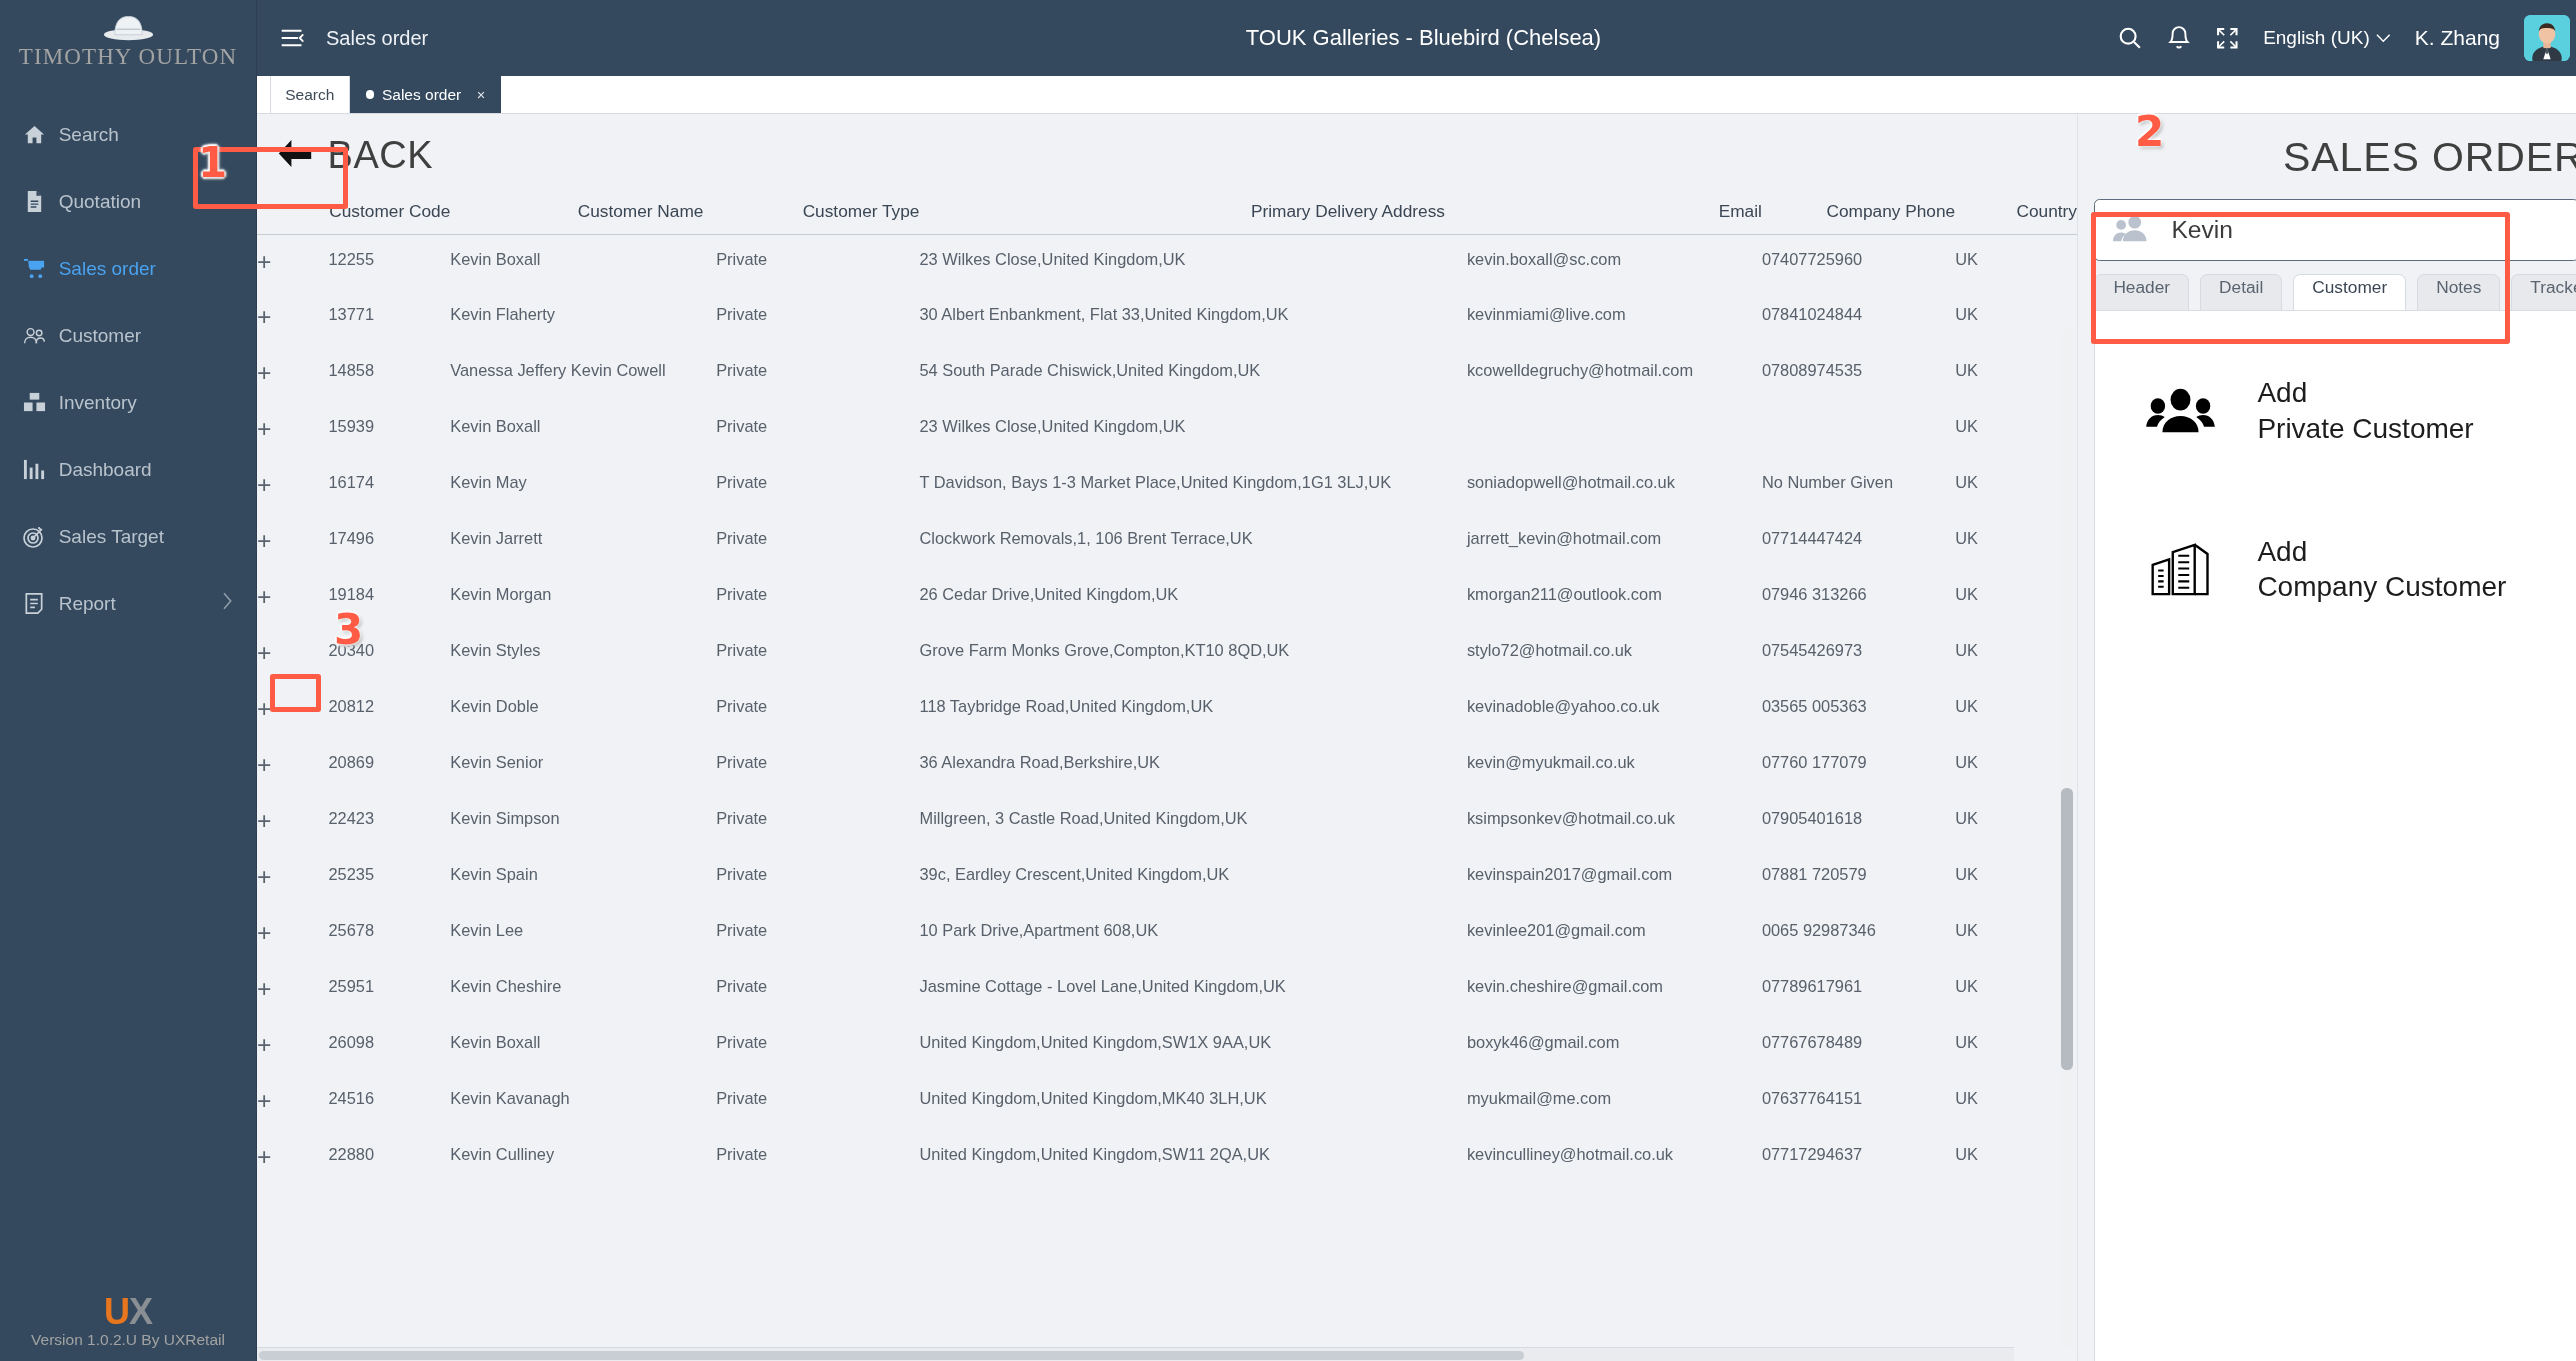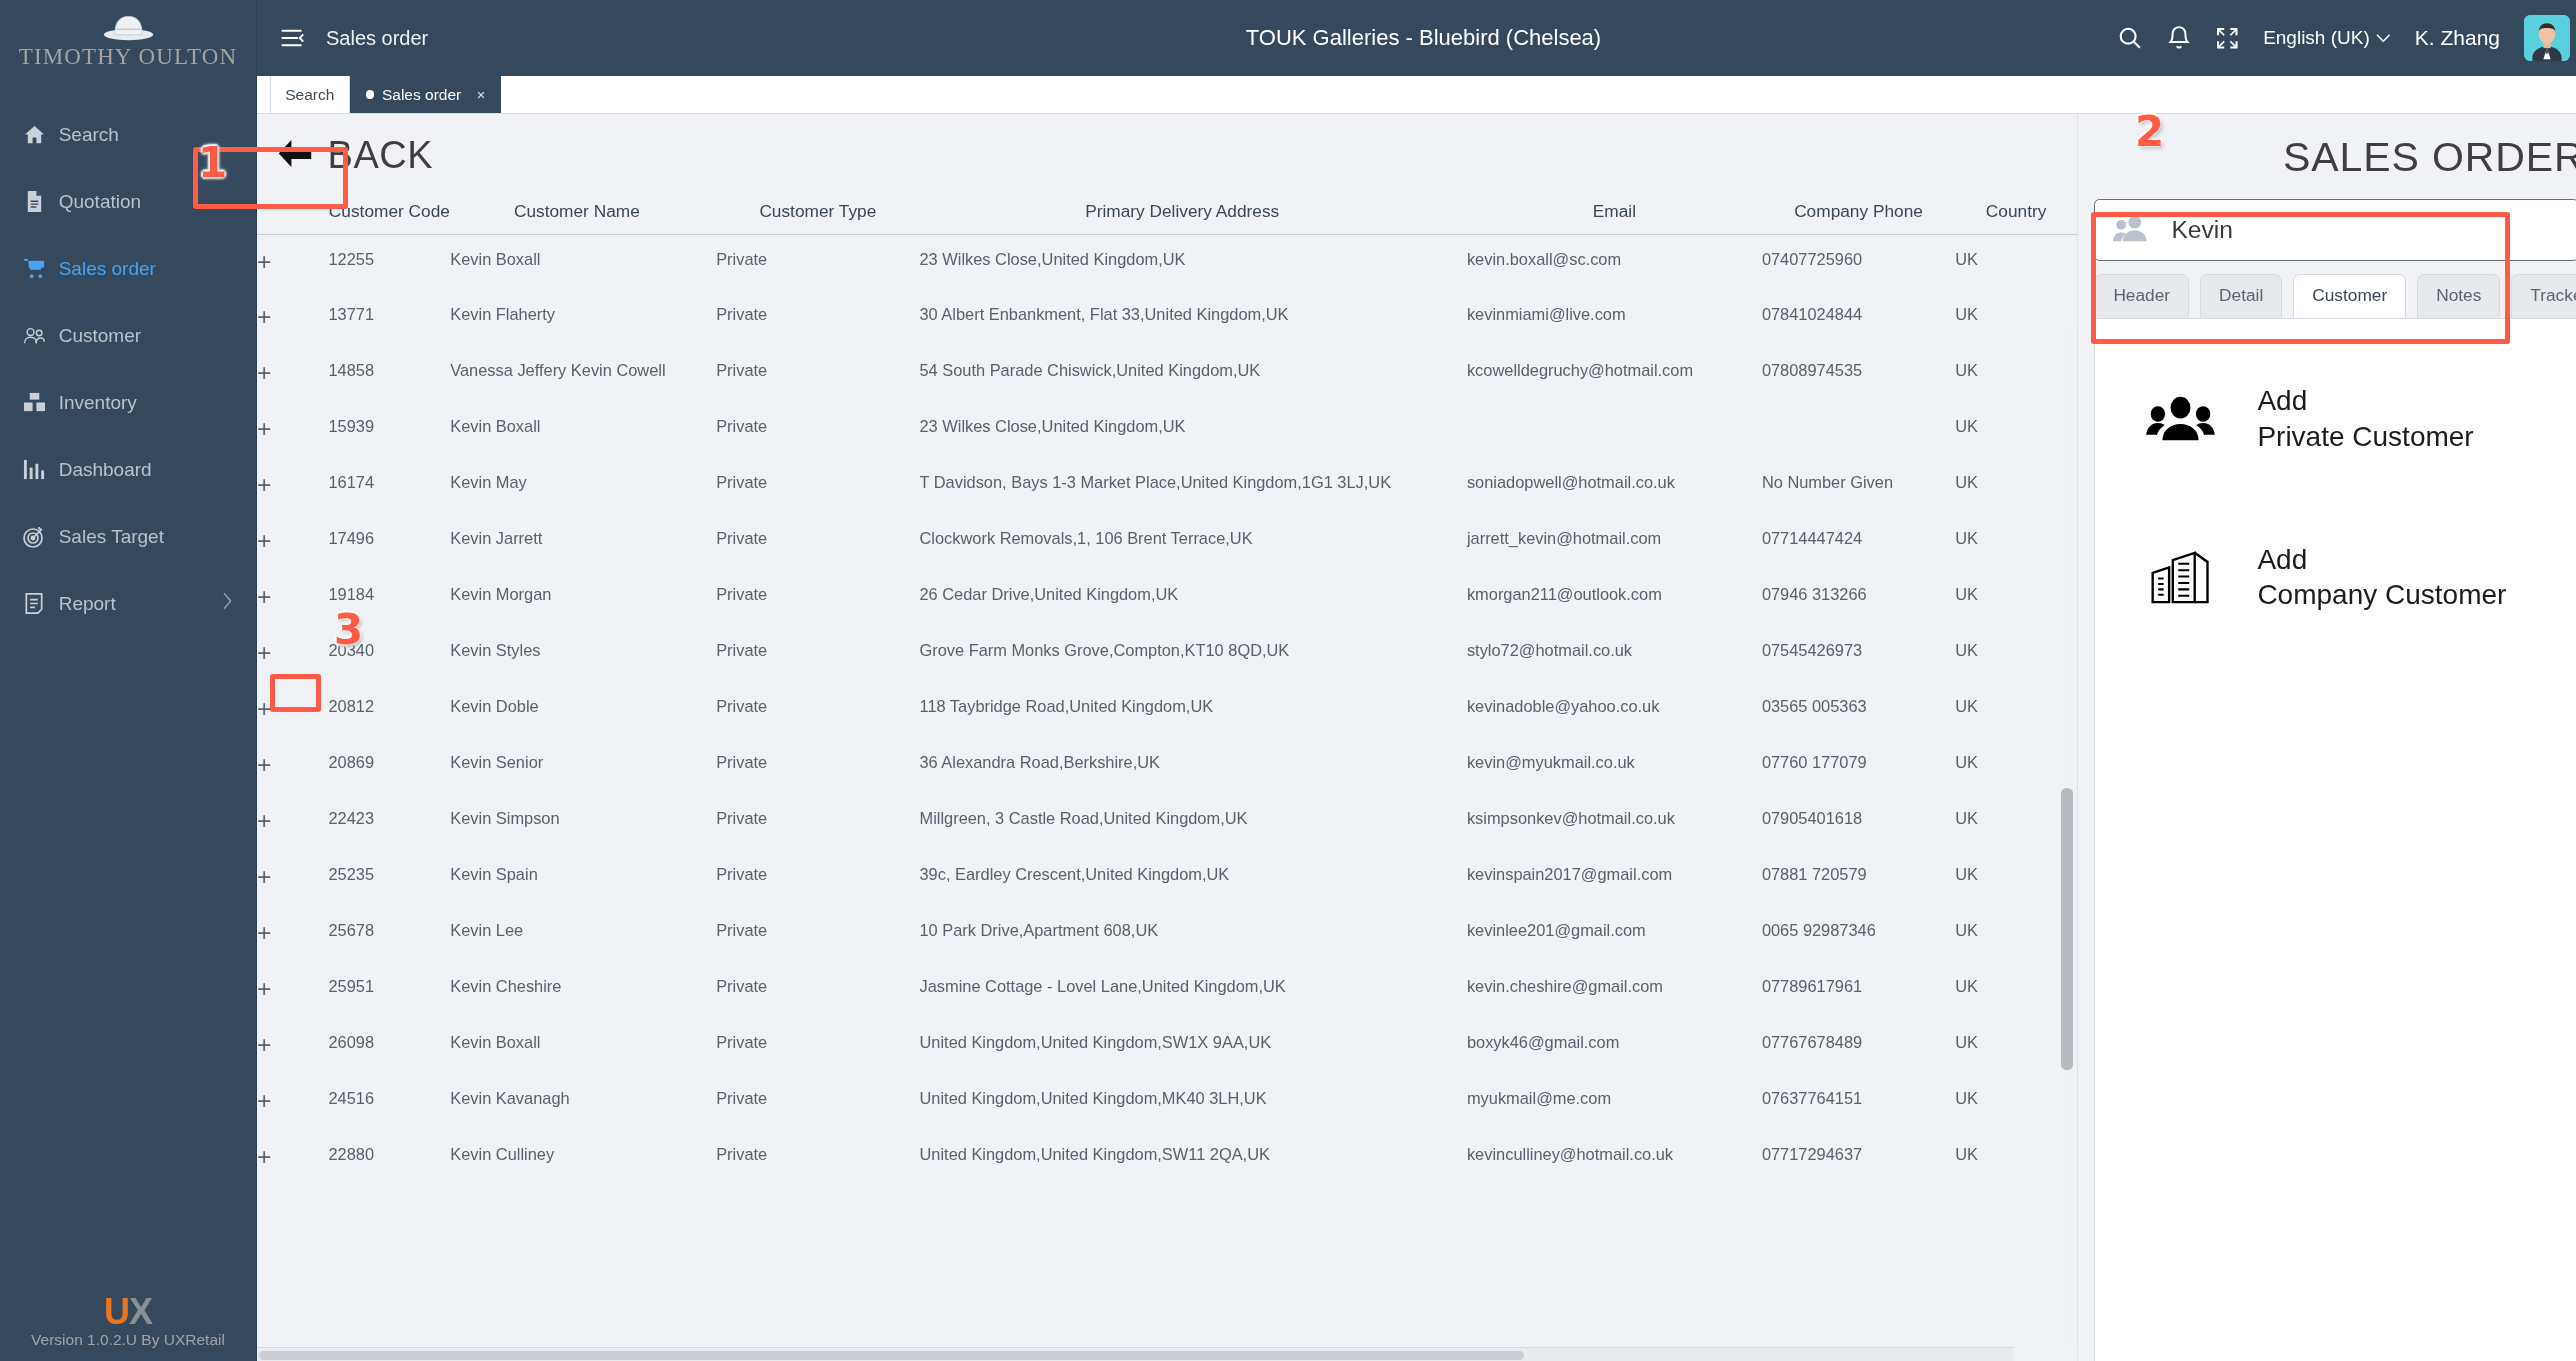--- a/index.html
+++ b/index.html
@@ -103,21 +103,21 @@
   .body-split { display: flex; height: calc(1362px - 76px - 38px); }
 
   .left-pane { flex: 1 1 auto; position: relative; background: #f0f2f5; overflow: hidden; }
   .back-row { display: flex; align-items: center; gap: 14.6px; padding: 20px 0 16.4px 20px; }
   .back-arrow { width: 36px; height: 36px; }
   .back-label { font-size: 38px; color: #3f3f3f; letter-spacing: 0.5px; }
 
   .table-wrap { margin: 0 0 0 0; position: relative; }
   table.grid { width: 1820px; border-collapse: collapse; table-layout: fixed; margin-left: 0; }
   table.grid th {
-    text-align: center; font-size: 17.3px; font-weight: normal; color: #3b4654;
+    text-align: right; font-size: 17.3px; font-weight: normal; color: #3b4654;
     padding: 7.3px 0 12.7px 0; border-bottom: 0.9px solid #c6ccd3; vertical-align: bottom;
   }
   table.grid td {
     font-size: 16.4px; color: #58606b; padding: 14.6px 0 14.6px 0;
     vertical-align: top; border-bottom: none;
   }
   table.grid tr.row { height: 56px; }
   .c-plus { width: 64px; padding-left: 0 !important; }
   .c-code { width: 109px; }
   .c-name { width: 238px; padding-right: 12.7px !important; }
@@ -156,21 +156,21 @@
   .search-box {
     margin: 5.5px 11px 0 16.4px; height: 62px; background: #fff;
     border: 0.9px solid #5c6b7d; border-radius: 5.5px;
     display: flex; align-items: center; gap: 20px; padding: 0 18px;
   }
   .search-box .people-ico { flex: 0 0 38px; }
   .search-box .value { font-size: 24.6px; color: #3b3b3b; }
 
   .pill-tabs { display: flex; gap: 11px; margin: 12.7px 0 0 16.4px; }
   .pill {
-    padding: 10px 18px 12px 18px; font-size: 17.3px; color: #5a6470;
+    padding: 2px 18px 12px 18px; font-size: 17.3px; color: #5a6470;
     background: #e7e9ec; border: 0.9px solid #d6dbe1;
     border-radius: 7.3px 7.3px 0 0; border-bottom: none; cursor: pointer; white-space: nowrap;
   }
   .pill.active { background: #fff; color: #3b4654; }
 
   .panel-card {
     margin: 0 11px 0 16.4px; background: #fff; border: 0.9px solid #d9dde2;
     height: 1129px; padding: 44px 0 0 0;
   }
   .add-row { display: flex; align-items: center; gap: 42px; padding: 20px 0 20px 51px; cursor: pointer; }

